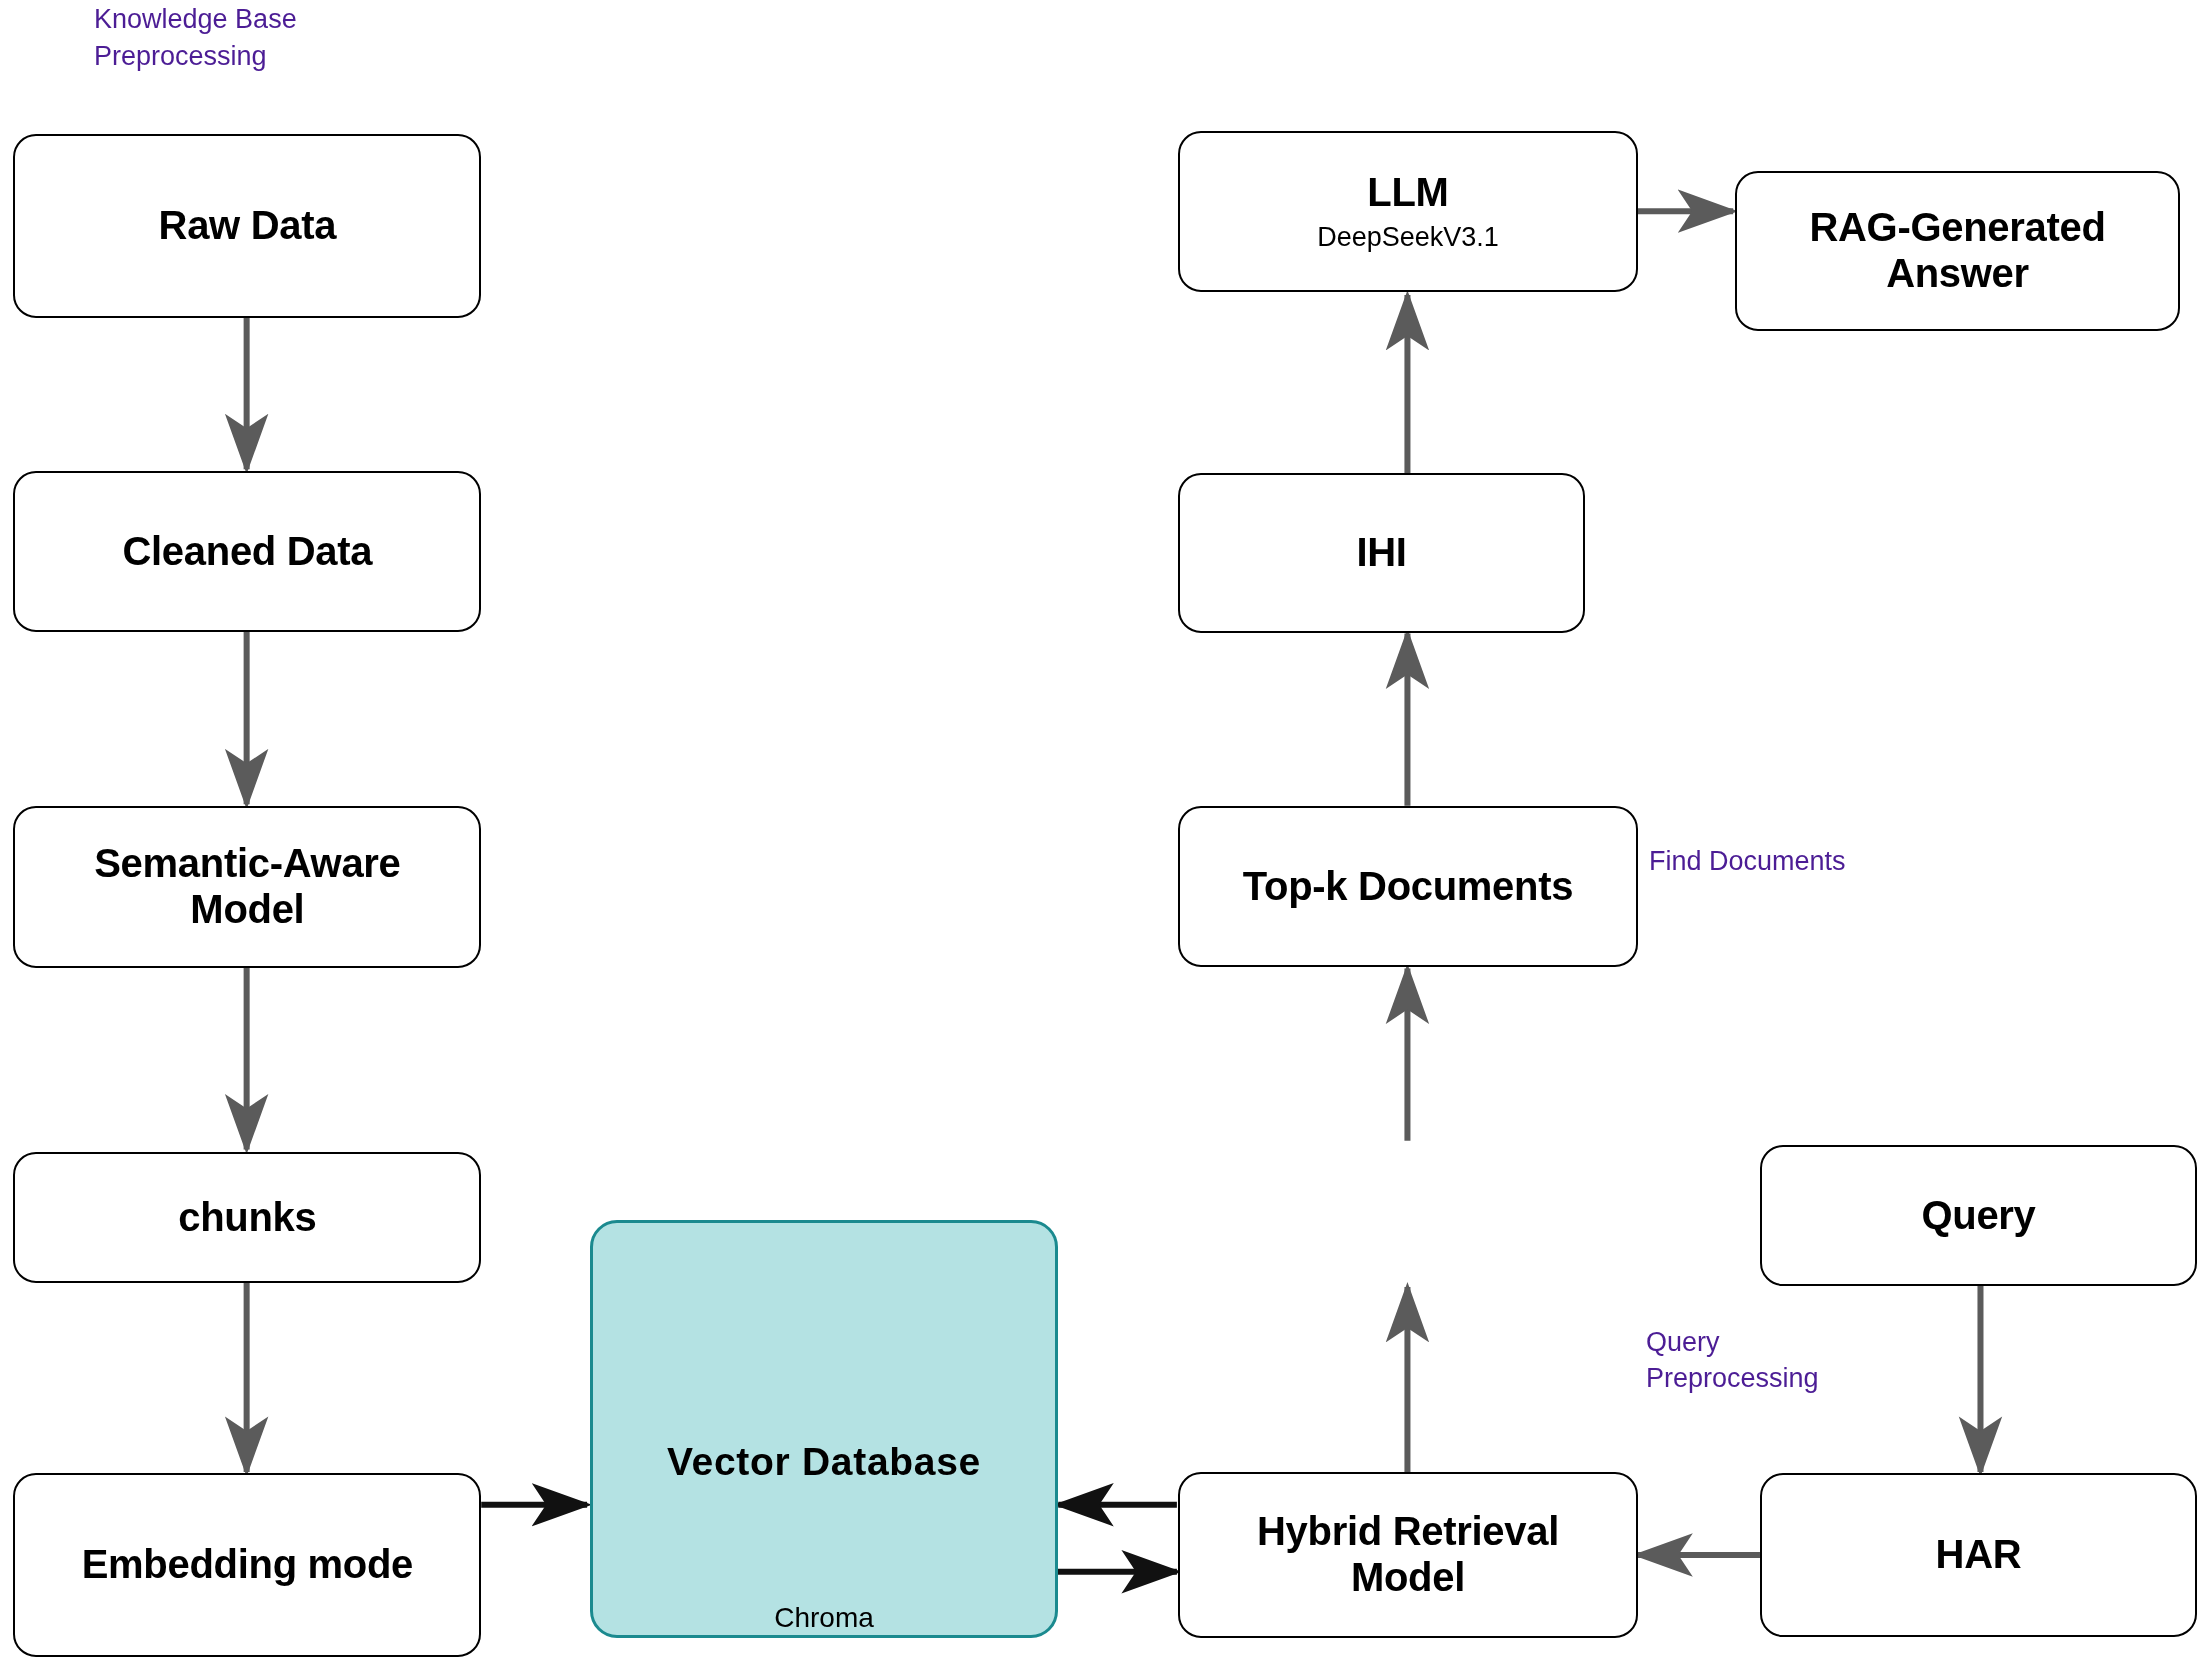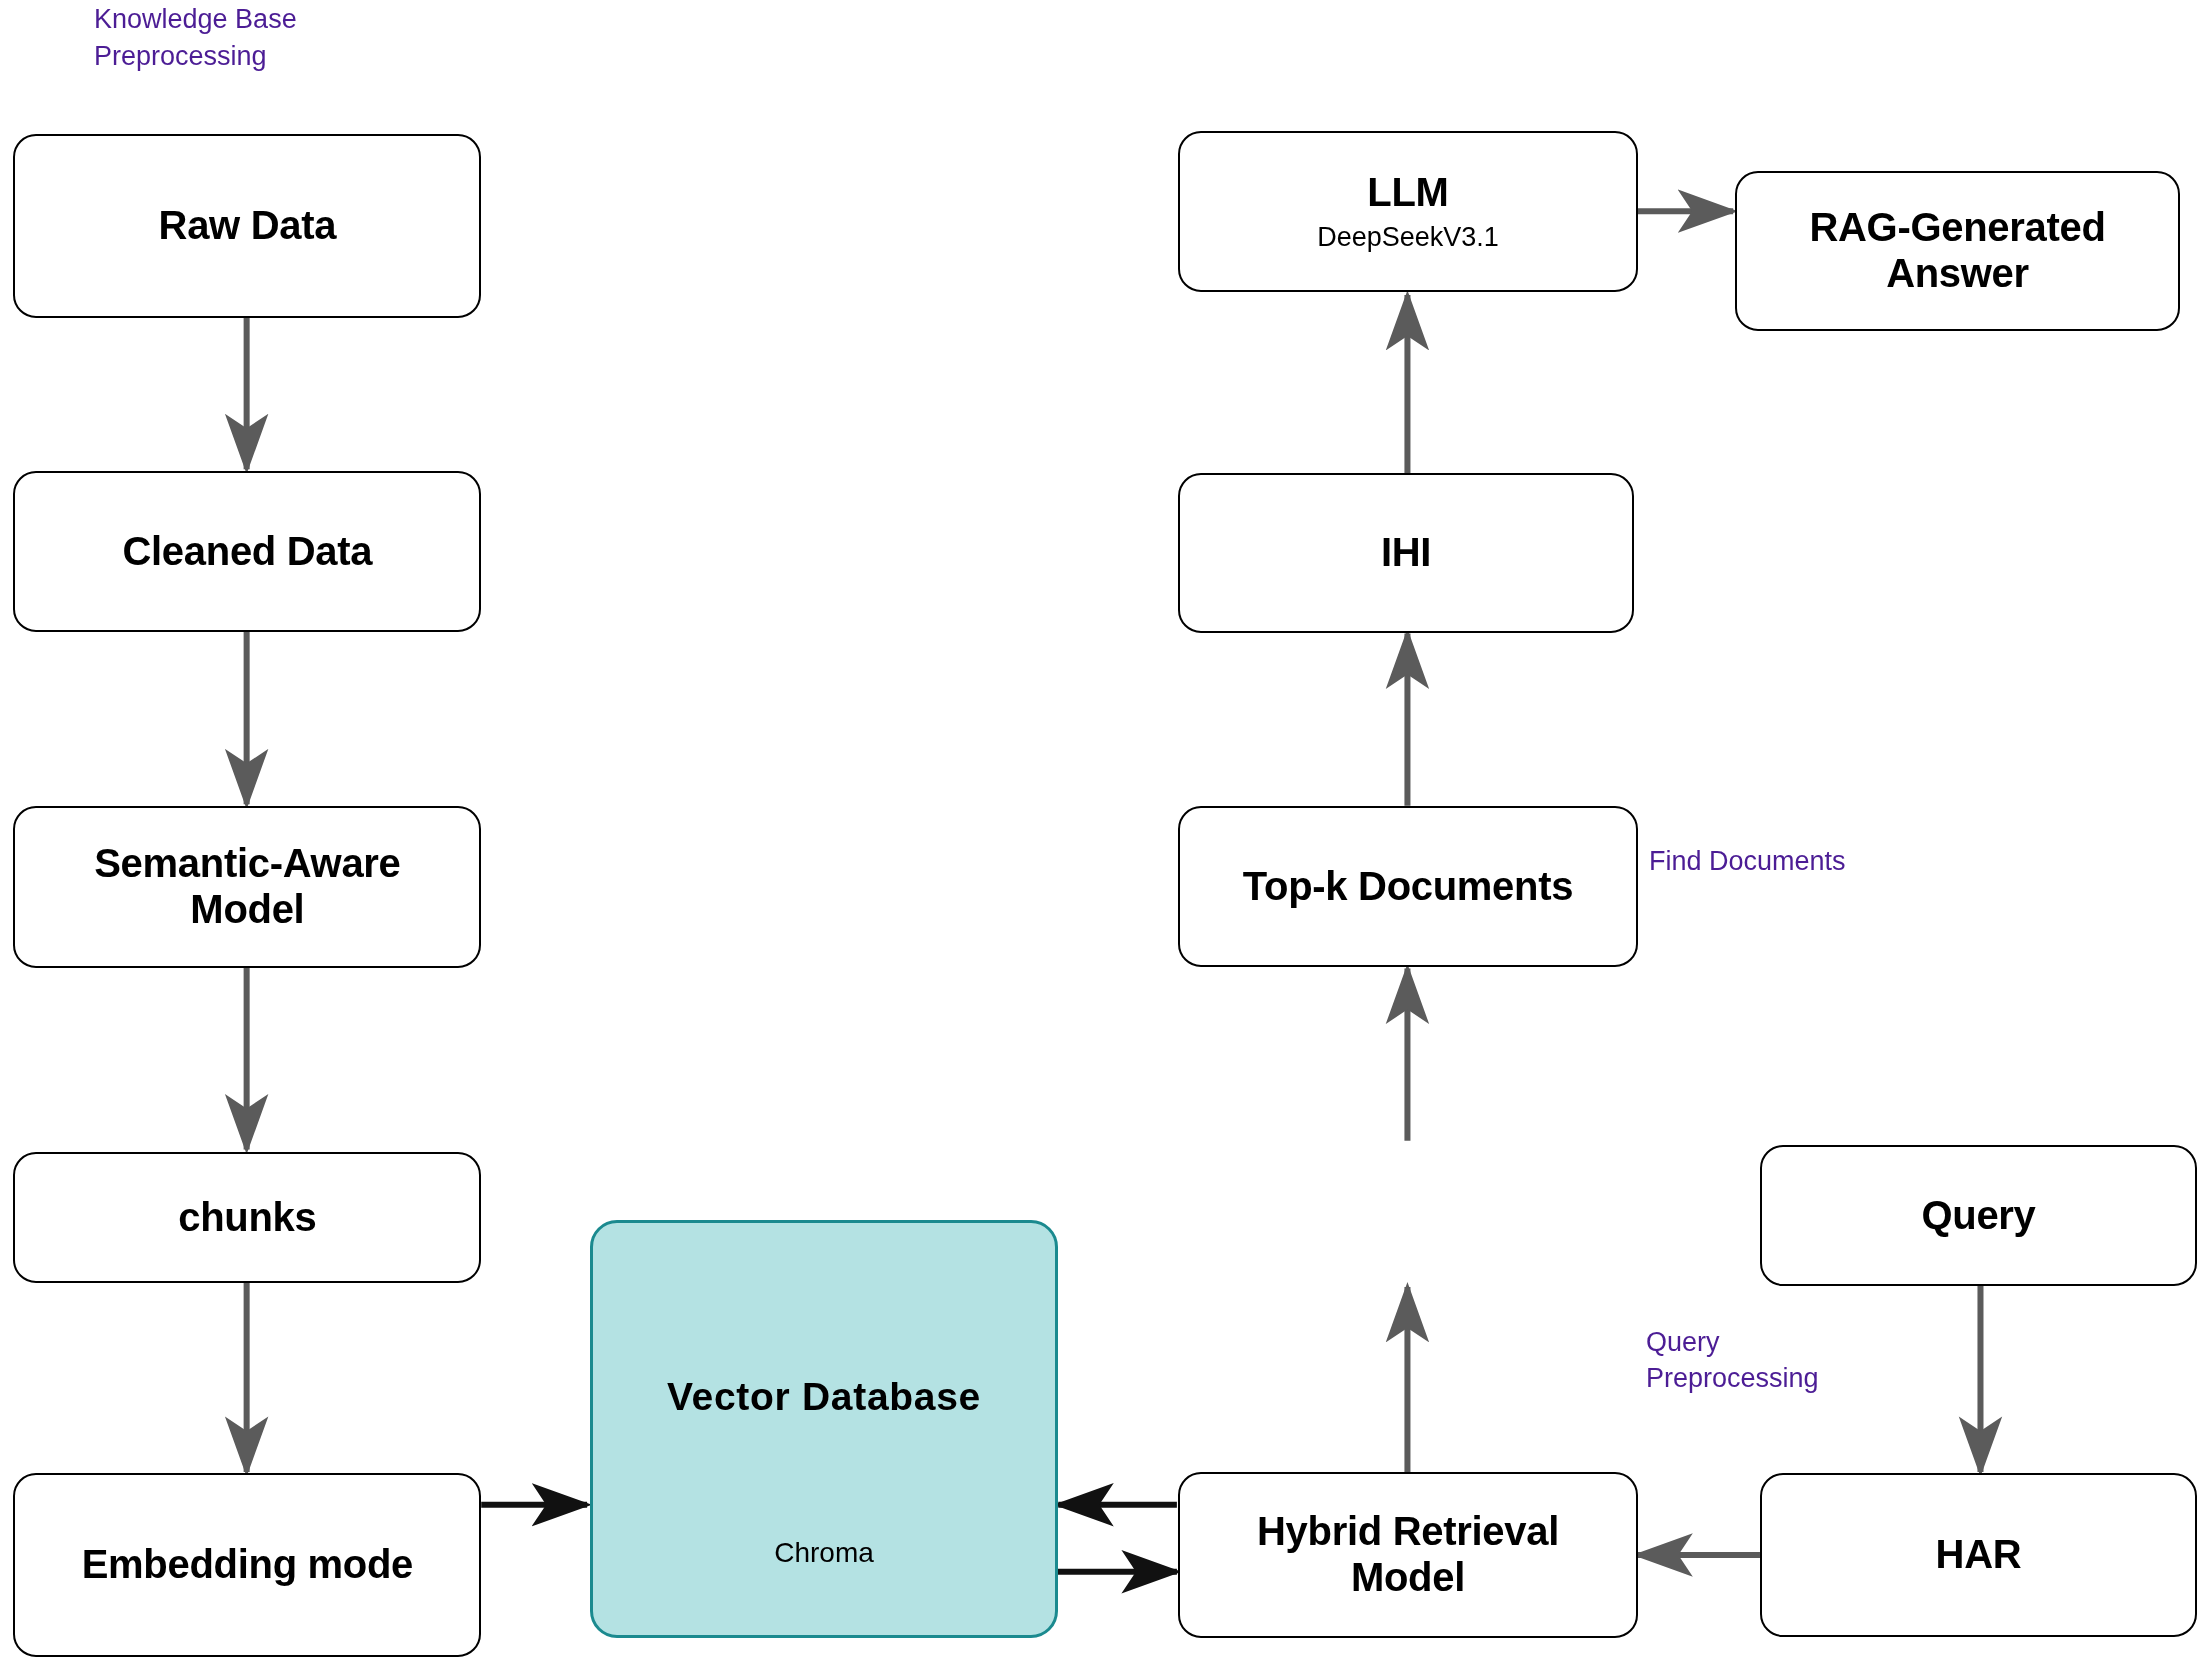--- a/index.html
+++ b/index.html
@@ -7,21 +7,21 @@
        font-family:"Liberation Sans","DejaVu Sans",sans-serif;color:#000;}
   .canvas{position:absolute;inset:0;}
   svg.wires{position:absolute;left:0;top:0;width:2205px;height:1661px;pointer-events:none;}
 
   .node{position:absolute;box-sizing:border-box;border:2.7px solid #000;
         border-radius:23px;background:#ffffff;display:flex;flex-direction:column;
         align-items:center;justify-content:center;text-align:center;}
   .node .title{font-size:40px;font-weight:bold;line-height:1.14;letter-spacing:-0.3px;}
   .node .sub{font-size:27px;font-weight:normal;line-height:1.2;margin-top:5.4px;}
   .node.db{background:#b4e2e3;border-color:#1b8a8f;border-width:3.4px;border-radius:27px;
-           justify-content:center;}
+           justify-content:flex-end;}
   .node.db .title{font-size:39px;font-weight:bold;margin-top:87px;letter-spacing:0.7px;}
   .node.db .sub{font-size:28px;font-weight:normal;margin-top:117px;}
 
   .edge-label{position:absolute;font-size:27px;color:#4c1d95;line-height:1.35;
               white-space:pre-line;}
 </style>
 </head>
 <body>
 
 <div class="canvas">
@@ -100,21 +100,21 @@
   <div class="node db" style="left:590px;top:1220px;width:468px;height:418px;">
     <div class="title">Vector  Database</div>
     <div class="sub">Chroma</div>
   </div>
 
   <div class="node" style="left:1178px;top:131px;width:460px;height:161px;">
     <div class="title">LLM</div>
     <div class="sub">DeepSeekV3.1</div>
   </div>
 
-  <div class="node" style="left:1178px;top:473px;width:456px;height:160px;">
+  <div class="node" style="left:1178px;top:473px;width:407px;height:160px;">
     <div class="title">IHI</div>
   </div>
 
   <div class="node" style="left:1178px;top:806px;width:460px;height:161px;">
     <div class="title">Top-k Documents</div>
   </div>
 
 
   <div class="node" style="left:1178px;top:1472px;width:460px;height:166px;">
     <div class="title" style="white-space:pre-line;">Hybrid Retrieval

